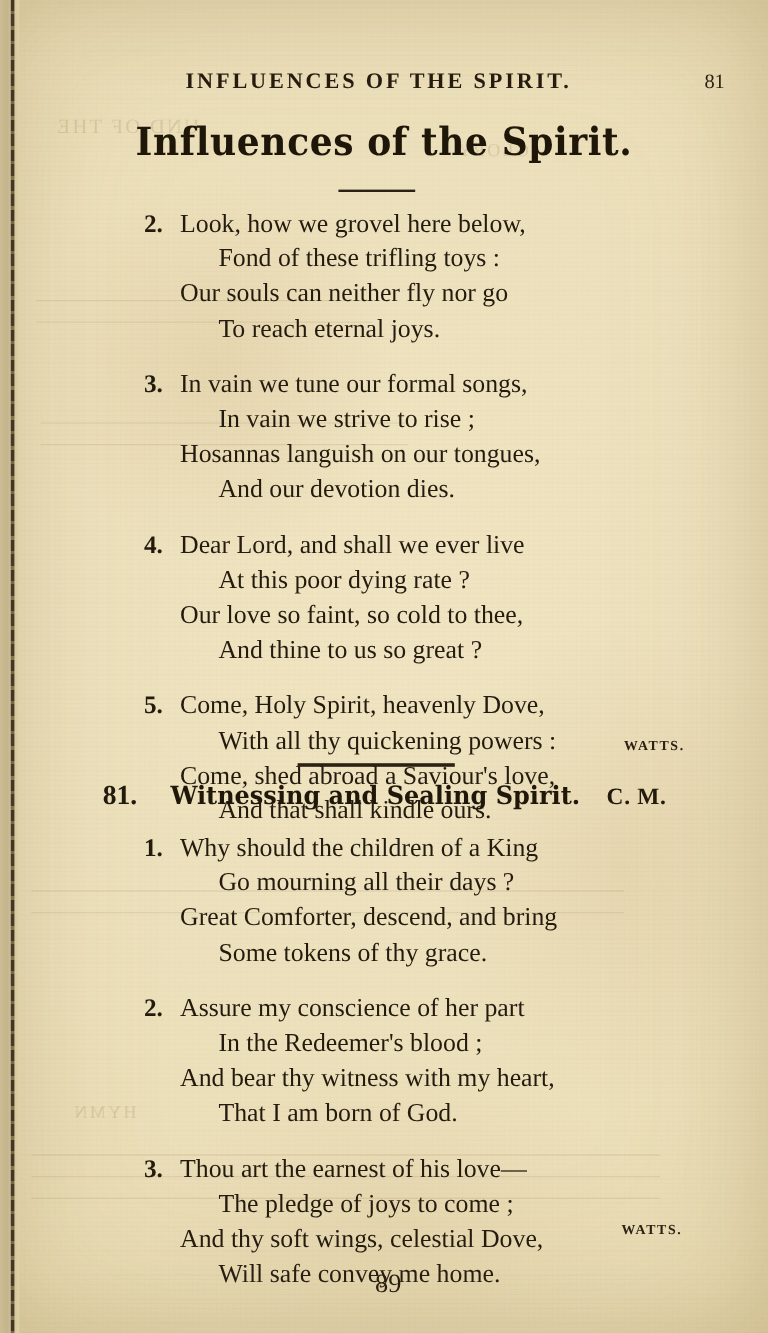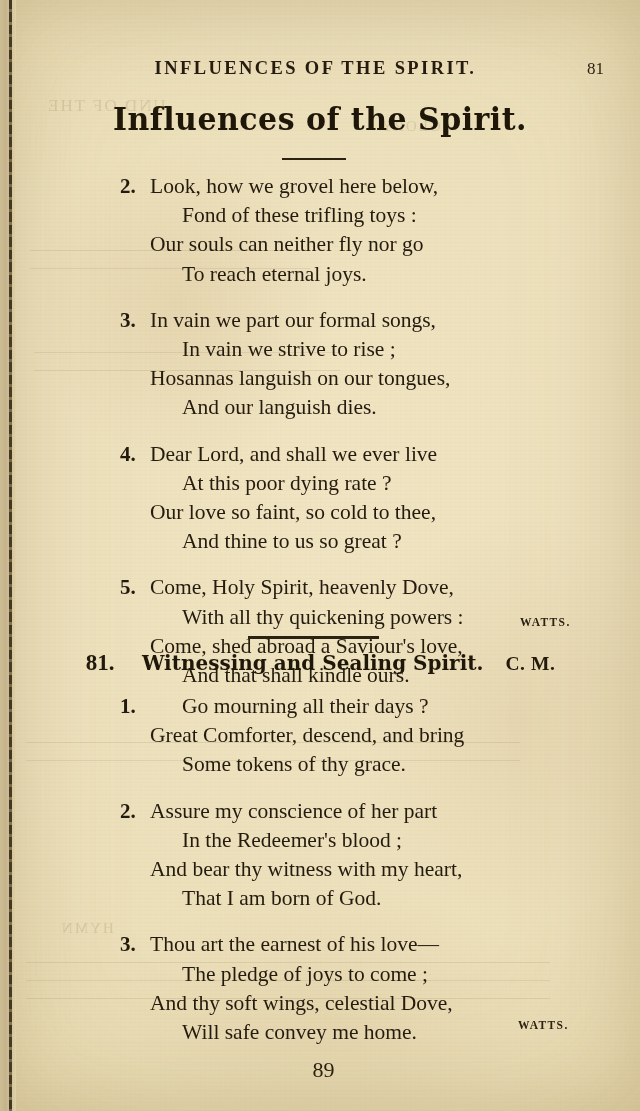--- a/index.html
+++ b/index.html
@@ -244,24 +244,24 @@
   <div class="rule rule-1"></div>
 
   <div class="verses" id="top-verses" style="top:172px;left:150px;right:70px;">
       <div class="stanza">
         <div class="line l-out"><span class="vnum">2.</span><span>Look, how we grovel here below,</span></div>
         <div class="line l-in"><span>Fond of these trifling toys :</span></div>
         <div class="line l-out"><span>Our souls can neither fly nor go</span></div>
         <div class="line l-in"><span>To reach eternal joys.</span></div>
       </div>
       <div class="stanza">
-        <div class="line l-out"><span class="vnum">3.</span><span>In vain we part our formal songs,</span></div>
+        <div class="line l-out"><span class="vnum">3.</span><span>In vain we tune our formal songs,</span></div>
         <div class="line l-in"><span>In vain we strive to rise ;</span></div>
         <div class="line l-out"><span>Hosannas languish on our tongues,</span></div>
-        <div class="line l-in"><span>And our languish dies.</span></div>
+        <div class="line l-in"><span>And our devotion dies.</span></div>
       </div>
       <div class="stanza">
         <div class="line l-out"><span class="vnum">4.</span><span>Dear Lord, and shall we ever live</span></div>
         <div class="line l-in"><span>At this poor dying rate ?</span></div>
         <div class="line l-out"><span>Our love so faint, so cold to thee,</span></div>
         <div class="line l-in"><span>And thine to us so great ?</span></div>
       </div>
       <div class="stanza">
         <div class="line l-out"><span class="vnum">5.</span><span>Come, Holy Spirit, heavenly Dove,</span></div>
         <div class="line l-in"><span>With all thy quickening powers :</span></div>
@@ -274,21 +274,21 @@
   <div class="rule rule-2"></div>
 
   <div class="hymn-head">
     <div class="hymn-no">81.</div>
     <div class="hymn-caption fraktur">Witnessing and Sealing Spirit.</div>
     <div class="hymn-meter">C. M.</div>
   </div>
 
   <div class="verses" id="bottom-verses" style="top:692px;left:150px;right:70px;">
       <div class="stanza">
-        <div class="line l-out"><span class="vnum">1.</span></div>
+        <div class="line l-out"><span class="vnum">1.</span><span>Why should the children of a King</span></div>
         <div class="line l-in"><span>Go mourning all their days ?</span></div>
         <div class="line l-out"><span>Great Comforter, descend, and bring</span></div>
         <div class="line l-in"><span>Some tokens of thy grace.</span></div>
       </div>
       <div class="stanza">
         <div class="line l-out"><span class="vnum">2.</span><span>Assure my conscience of her part</span></div>
         <div class="line l-in"><span>In the Redeemer's blood ;</span></div>
         <div class="line l-out"><span>And bear thy witness with my heart,</span></div>
         <div class="line l-in"><span>That I am born of God.</span></div>
       </div>

